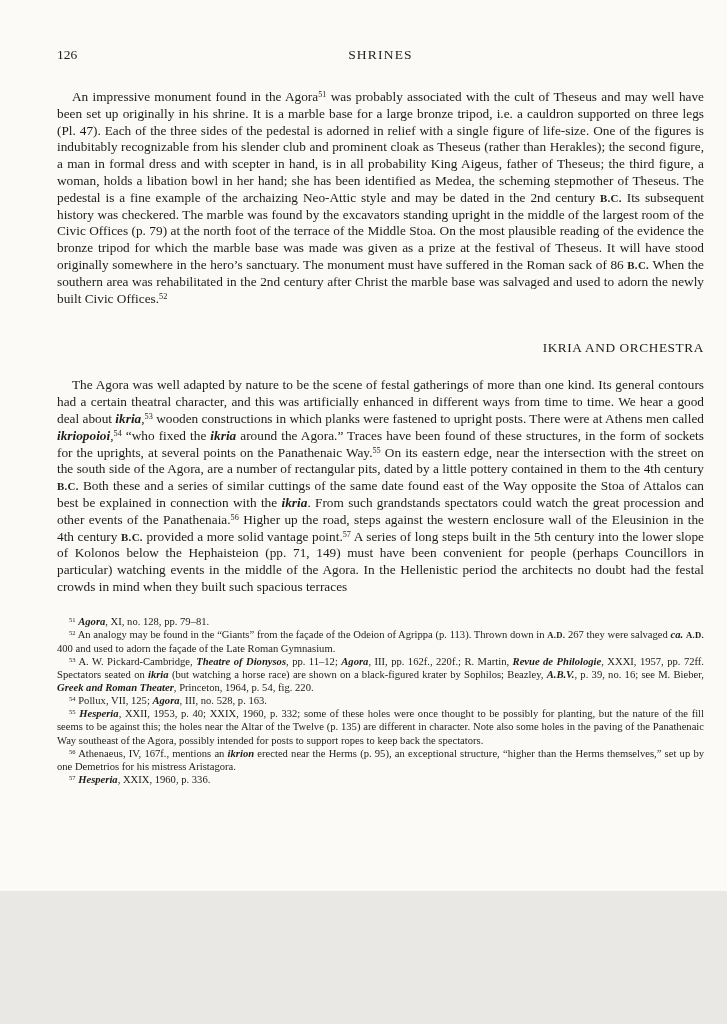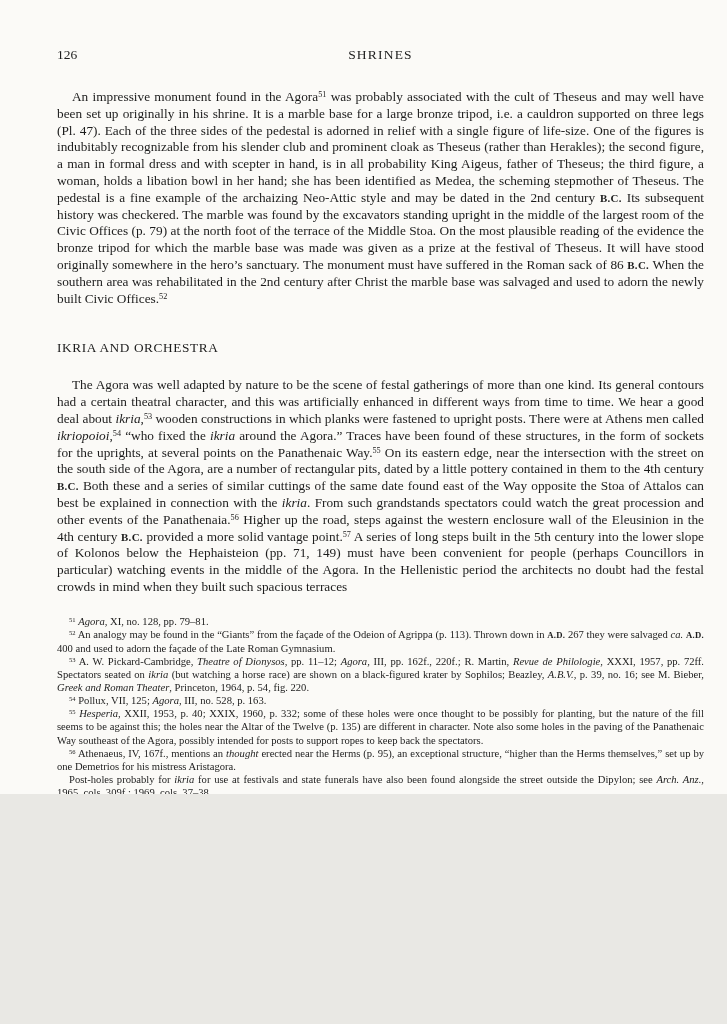--- a/index.html
+++ b/index.html
@@ -4,21 +4,21 @@
 <style>
   html, body {
     margin: 0;
     padding: 0;
     background: #e9e8e4;
   }
   .page {
     position: relative;
     box-sizing: border-box;
     width: 727px;
-    height: 794px;
+    height: 891px;
     margin: 0 auto;
     background: #fbfaf7;
     padding: 46px 23px 36px 57px;
     overflow: hidden;
     font-family: "Liberation Serif", "DejaVu Serif", serif;
     color: #1c1c1c;
   }
   .page-header {
     position: relative;
     text-align: center;
@@ -37,21 +37,21 @@
   }
   .body-text p.paragraph {
     margin: 0;
     text-align: justify;
     font-size: 13.3px;
     line-height: 16.8px;
     text-indent: 15px;
   }
   h2.section-heading {
     font-weight: normal;
-    text-align: left;
+    text-align: right;
     font-size: 13.3px;
     letter-spacing: 0.6px;
     margin: 33px 0 21px 0;
   }
   .footnotes {
     margin-top: 19px;
   }
   .footnotes p.footnote {
     margin: 0;
     text-align: justify;
@@ -59,21 +59,21 @@
     line-height: 13.1px;
     text-indent: 12px;
   }
   .sup {
     font-size: 0.62em;
     position: relative;
     top: -0.45em;
     line-height: 0;
     font-family: Liberation Serif, serif;
   }
-  .it { font-style: italic; }
+  .it { font-style: italic; font-weight: bold; }
   .sc { font-size: 0.82em; letter-spacing: 0.3px; font-weight: bold; }
 </style>
 </head>
 <body>
 
 <div class="page">
   <div class="page-header">
     <span class="page-number">126</span>
     <span class="running-head">SHRINES</span>
   </div>
@@ -81,17 +81,16 @@
       <p class="paragraph">An impressive monument found in the Agora<span class="sup">51</span> was probably associated with the cult of Theseus and may well have been set up originally in his shrine. It is a marble base for a large bronze tripod, i.e. a cauldron supported on three legs (Pl. 47). Each of the three sides of the pedestal is adorned in relief with a single figure of life-size. One of the figures is indubitably recognizable from his slender club and prominent cloak as Theseus (rather than Herakles); the second figure, a man in formal dress and with scepter in hand, is in all probability King Aigeus, father of Theseus; the third figure, a woman, holds a libation bowl in her hand; she has been identified as Medea, the scheming stepmother of Theseus. The pedestal is a fine example of the archaizing Neo-Attic style and may be dated in the 2nd century <span class="sc">B.C.</span> Its subsequent history was checkered. The marble was found by the excavators standing upright in the middle of the largest room of the Civic Offices (p. 79) at the north foot of the terrace of the Middle Stoa. On the most plausible reading of the evidence the bronze tripod for which the marble base was made was given as a prize at the festival of Theseus. It will have stood originally somewhere in the hero’s sanctuary. The monument must have suffered in the Roman sack of 86 <span class="sc">B.C.</span> When the southern area was rehabilitated in the 2nd century after Christ the marble base was salvaged and used to adorn the newly built Civic Offices.<span class="sup">52</span></p>
       <h2 class="section-heading">IKRIA AND ORCHESTRA</h2>
       <p class="paragraph">The Agora was well adapted by nature to be the scene of festal gatherings of more than one kind. Its general contours had a certain theatral character, and this was artificially enhanced in different ways from time to time. We hear a good deal about <span class="it">ikria</span>,<span class="sup">53</span> wooden constructions in which planks were fastened to upright posts. There were at Athens men called <span class="it">ikriopoioi</span>,<span class="sup">54</span> “who fixed the <span class="it">ikria</span> around the Agora.” Traces have been found of these structures, in the form of sockets for the uprights, at several points on the Panathenaic Way.<span class="sup">55</span> On its eastern edge, near the intersection with the street on the south side of the Agora, are a number of rectangular pits, dated by a little pottery contained in them to the 4th century <span class="sc">B.C.</span> Both these and a series of similar cuttings of the same date found east of the Way opposite the Stoa of Attalos can best be explained in connection with the <span class="it">ikria</span>. From such grandstands spectators could watch the great procession and other events of the Panathenaia.<span class="sup">56</span> Higher up the road, steps against the western enclosure wall of the Eleusinion in the 4th century <span class="sc">B.C.</span> provided a more solid vantage point.<span class="sup">57</span> A series of long steps built in the 5th century into the lower slope of Kolonos below the Hephaisteion (pp. 71, 149) must have been convenient for people (perhaps Councillors in particular) watching events in the middle of the Agora. In the Hellenistic period the architects no doubt had the festal crowds in mind when they built such spacious terraces</p>
     </div>
   <div class="footnotes">
       <p class="footnote"><span class="sup">51</span> <span class="it">Agora</span>, XI, no. 128, pp. 79–81.</p>
       <p class="footnote"><span class="sup">52</span> An analogy may be found in the “Giants” from the façade of the Odeion of Agrippa (p. 113). Thrown down in <span class="sc">A.D.</span> 267 they were salvaged <span class="it">ca. </span><span class="sc">A.D.</span> 400 and used to adorn the façade of the Late Roman Gymnasium.</p>
       <p class="footnote"><span class="sup">53</span> A. W. Pickard-Cambridge, <span class="it">Theatre of Dionysos</span>, pp. 11–12; <span class="it">Agora</span>, III, pp. 162f., 220f.; R. Martin, <span class="it">Revue de Philologie</span>, XXXI, 1957, pp. 72ff. Spectators seated on <span class="it">ikria</span> (but watching a horse race) are shown on a black-figured krater by Sophilos; Beazley, <span class="it">A.B.V.</span>, p. 39, no. 16; see M. Bieber, <span class="it">Greek and Roman Theater</span>, Princeton, 1964, p. 54, fig. 220.</p>
       <p class="footnote"><span class="sup">54</span> Pollux, VII, 125; <span class="it">Agora</span>, III, no. 528, p. 163.</p>
       <p class="footnote"><span class="sup">55</span> <span class="it">Hesperia</span>, XXII, 1953, p. 40; XXIX, 1960, p. 332; some of these holes were once thought to be possibly for planting, but the nature of the fill seems to be against this; the holes near the Altar of the Twelve (p. 135) are different in character. Note also some holes in the paving of the Panathenaic Way southeast of the Agora, possibly intended for posts to support ropes to keep back the spectators.</p>
-      <p class="footnote"><span class="sup">56</span> Athenaeus, IV, 167f., mentions an <span class="it">thought</span> erected near the Herms (p. 95), an exceptional structure, “higher than the Herms themselves,” set up by one Demetrios for his mistress Aristagora.</p>
-      <p class="footnote">Post-holes probably for <span class="it">ikria</span> for use at festivals and state funerals have also been found alongside the street outside the Dipylon; see <span class="it">Arch. Anz.</span>, 1965, cols. 309f.; 1969, cols. 37–38.</p>
+      <p class="footnote"><span class="sup">56</span> Athenaeus, IV, 167f., mentions an <span class="it">ikrion</span> erected near the Herms (p. 95), an exceptional structure, “higher than the Herms themselves,” set up by one Demetrios for his mistress Aristagora.</p>
       <p class="footnote"><span class="sup">57</span> <span class="it">Hesperia</span>, XXIX, 1960, p. 336.</p>
     </div>
 </div>
 
 </body></html>

